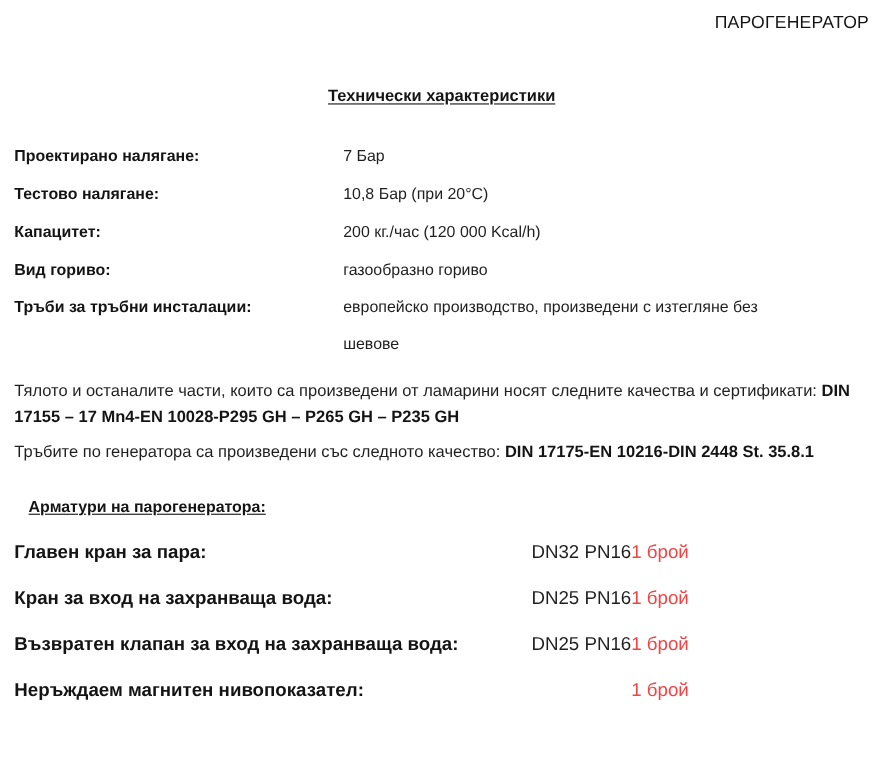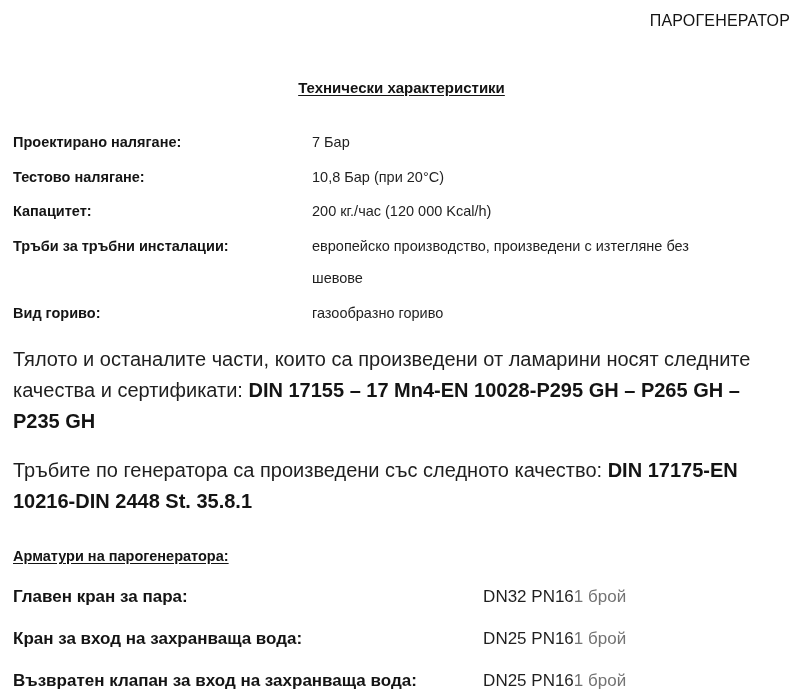--- a/index.html
+++ b/index.html
@@ -61,36 +61,37 @@
   }
   .spec-value {
     font-weight: normal;
     color: #1f1f1f;
   }
   .spec-value .wrap-line {
     display: block;
     margin-top: 13px;
   }
   .para {
-    font-size: 20px;
+    font-size: 15px;
     line-height: 1.55;
     margin-top: 6px;
     margin-bottom: 0;
     color: #1f1f1f;
     max-width: 778px;
   }
   .para.second {
-    margin-top: 18px;
+    margin-top: 8px;
   }
   .para b {
     font-weight: bold;
     color: #141414;
   }
   .section-head-wrap {
     margin-top: 30px;
+    margin-left: 13px;
   }
   .section-head {
     display: inline-block;
     font-size: 14.5px;
     font-weight: bold;
     text-decoration: underline;
     text-underline-offset: 2px;
     color: #141414;
   }
   .fittings-table {
@@ -110,21 +111,21 @@
     color: #141414;
   }
   .fit-spec {
     min-width: 151px;
     font-weight: normal;
     color: #1f1f1f;
     text-align: right;
   }
   .fit-qty {
     font-weight: normal;
-    color: #737373;
+    color: #ef4444;
   }
 </style>
 </head>
 <body>
 
 <div class="page">
 
   <h1 class="doc-title">ПАРОГЕНЕРАТОР</h1>
 
   <div class="subtitle-wrap">
@@ -139,29 +140,29 @@
       </tr>
       <tr>
         <td class="spec-label">Тестово налягане:</td>
         <td class="spec-value">10,8 Бар (при 20°С)</td>
       </tr>
       <tr>
         <td class="spec-label">Капацитет:</td>
         <td class="spec-value">200 кг./час (120 000 Kcal/h)</td>
       </tr>
       <tr>
+        <td class="spec-label">Вид гориво:</td>
+        <td class="spec-value">газообразно гориво</td>
+      </tr>
+      <tr>
         <td class="spec-label">Тръби за тръбни инсталации:</td>
         <td class="spec-value">
           <span>европейско производство, произведени с изтегляне без</span>
           <span class="wrap-line">шевове</span>
         </td>
-      </tr>
-      <tr>
-        <td class="spec-label">Вид гориво:</td>
-        <td class="spec-value">газообразно гориво</td>
       </tr>
     </tbody>
   </table>
 
   <p class="para"><span>Тялото и останалите части, които са произведени от ламарини носят следните качества и сертификати: </span><b>DIN 17155 – 17 Mn4-EN 10028-P295 GH – P265 GH – P235 GH</b></p>
 
   <p class="para second"><span>Тръбите по генератора са произведени със следното качество: </span><b>DIN 17175-EN 10216-DIN 2448 St. 35.8.1</b></p>
 
   <div class="section-head-wrap">
     <span class="section-head">Арматури на парогенератора:</span>

